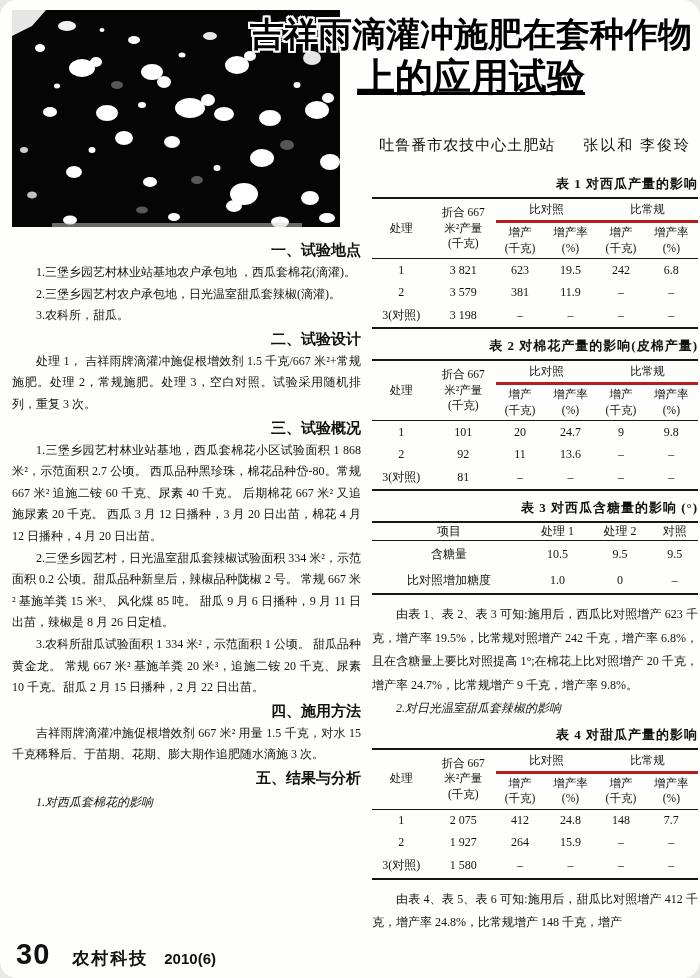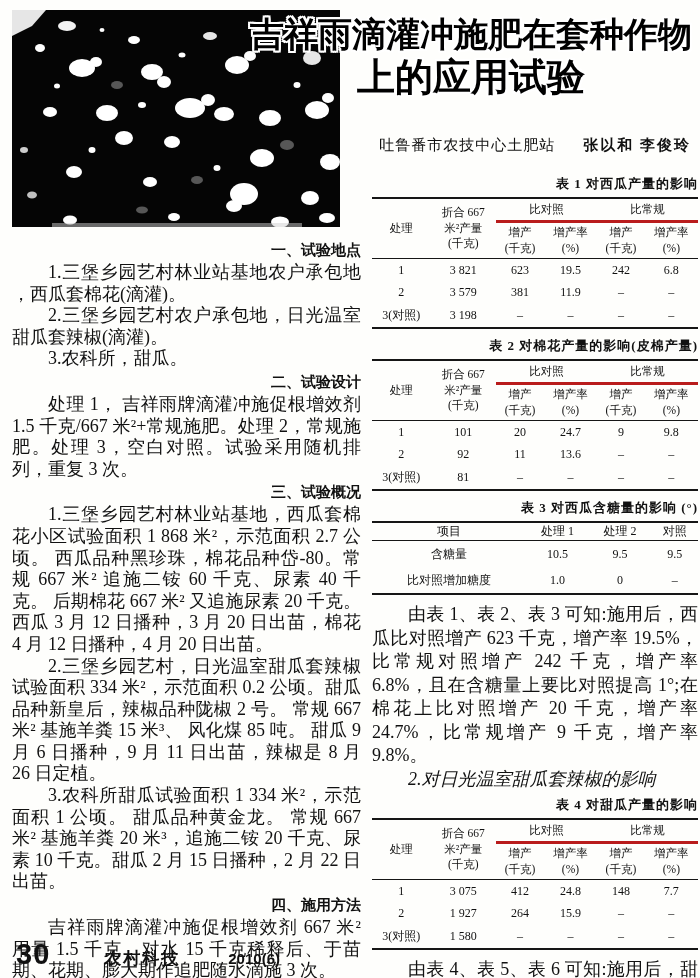--- a/index.html
+++ b/index.html
@@ -1,62 +1,62 @@
 <!DOCTYPE html>
 <html><head>
 <meta charset="utf-8">
 <style>
   html,body{margin:0;padding:0;background:#e8e8e4;}
   .page{position:relative;width:700px;height:978px;background:#fefefc;overflow:hidden;
-        font-family:"Liberation Serif","DejaVu Serif",serif;color:#111;}
+        font-family:"Liberation Serif","DejaVu Serif",serif;color:#111;border-radius:17px;}
 
   
   .photo{position:absolute;left:12px;top:10px;width:328px;height:217px;background:#000;}
   .photo svg{display:block;width:100%;height:100%;}
 
   
   .title{position:absolute;left:242px;top:14px;width:458px;z-index:5;text-align:center;
          font-family:"Liberation Sans","DejaVu Sans",sans-serif;font-weight:900;color:#000;
          text-shadow:-2px -2px 0 #fff,2px -2px 0 #fff,-2px 2px 0 #fff,2px 2px 0 #fff,
                      0 -2px 0 #fff,0 2px 0 #fff,-2px 0 0 #fff,2px 0 0 #fff;}
   .title .l1{font-size:34px;line-height:40px;letter-spacing:0px;white-space:nowrap;}
-  .title .l2{font-size:38px;line-height:46px;}
+  .title .l2{font-size:38px;line-height:46px;text-decoration:underline;}
 
   
   .byline{position:absolute;left:372px;top:136px;width:326px;text-align:center;font-size:15px;}
   .byline .aff{letter-spacing:1px;}
-  .byline .auth{font-weight:bold;margin-left:28px;letter-spacing:2px;}
+  .byline .auth{font-weight:normal;margin-left:28px;letter-spacing:2px;}
 
   
   .col{position:absolute;}
   .col.left{left:12px;top:238px;width:349px;}
   .col.right{left:372px;top:170px;width:326px;}
 
-  .blk{font-size:18px;line-height:21.6px;text-align:justify;text-indent:2em;}
+  .blk{font-size:12px;line-height:21.6px;text-align:justify;text-indent:2em;}
   .col.right .blk{line-height:23.5px;}
   .blk.heading{font-family:"Liberation Sans","DejaVu Sans",sans-serif;font-weight:bold;
                font-size:15px;line-height:24px;text-align:right;}
   .blk.kai{font-style:italic;line-height:24px;text-align:left;}
 
   
   .tblwrap{margin:0 0 8px 0;}
   .tcap{font-weight:bold;font-size:13px;text-align:right;margin:5px 0 4px;letter-spacing:1px;}
   table.dtable{width:100%;border-collapse:collapse;border-top:2px solid #161616;
                border-bottom:2px solid #161616;font-size:11.5px;}
   table.dtable thead{border-bottom:1.3px solid #161616;}
   table.dtable th,table.dtable td{text-align:center;font-weight:normal;padding:2px 1px;}
   table.dtable th.grp{border-bottom:3px solid #b91c1c;padding:3px 1px;}
   table.dtable th.pre{white-space:pre-line;line-height:1.35;}
   table.dtable td{padding:3.5px 1px;font-size:12px;}
   table.dtable.simple th{padding:0 1px;font-size:12px;}
   table.dtable.simple td{padding:4.5px 1px;}
 
   
   .footer{position:absolute;left:16px;top:938px;display:flex;align-items:baseline;
-          font-family:"Liberation Sans","DejaVu Sans",sans-serif;gap:32px;}
+          font-family:"Liberation Sans","DejaVu Sans",sans-serif;}
   .footer .pgnum{font-size:29px;font-weight:900;letter-spacing:1px;}
   .footer .journal{font-size:17px;font-weight:900;margin-left:22px;letter-spacing:2px;}
   .footer .issue{font-size:15px;font-weight:900;margin-left:16px;}
 </style>
 </head>
 <body>
 
 <div class="page">
 
   <div class="photo">
@@ -293,21 +293,21 @@
 (%)</th>
               <th class="pre">增产
 (千克)</th>
               <th class="pre">增产率
 (%)</th>
             </tr>
           </thead>
           <tbody>
             <tr>
               <td>1</td>
-              <td>3 075</td>
+              <td>2 075</td>
               <td>412</td>
               <td>24.8</td>
               <td>148</td>
               <td>7.7</td>
             </tr>
             <tr>
               <td>2</td>
               <td>1 927</td>
               <td>264</td>
               <td>15.9</td>

